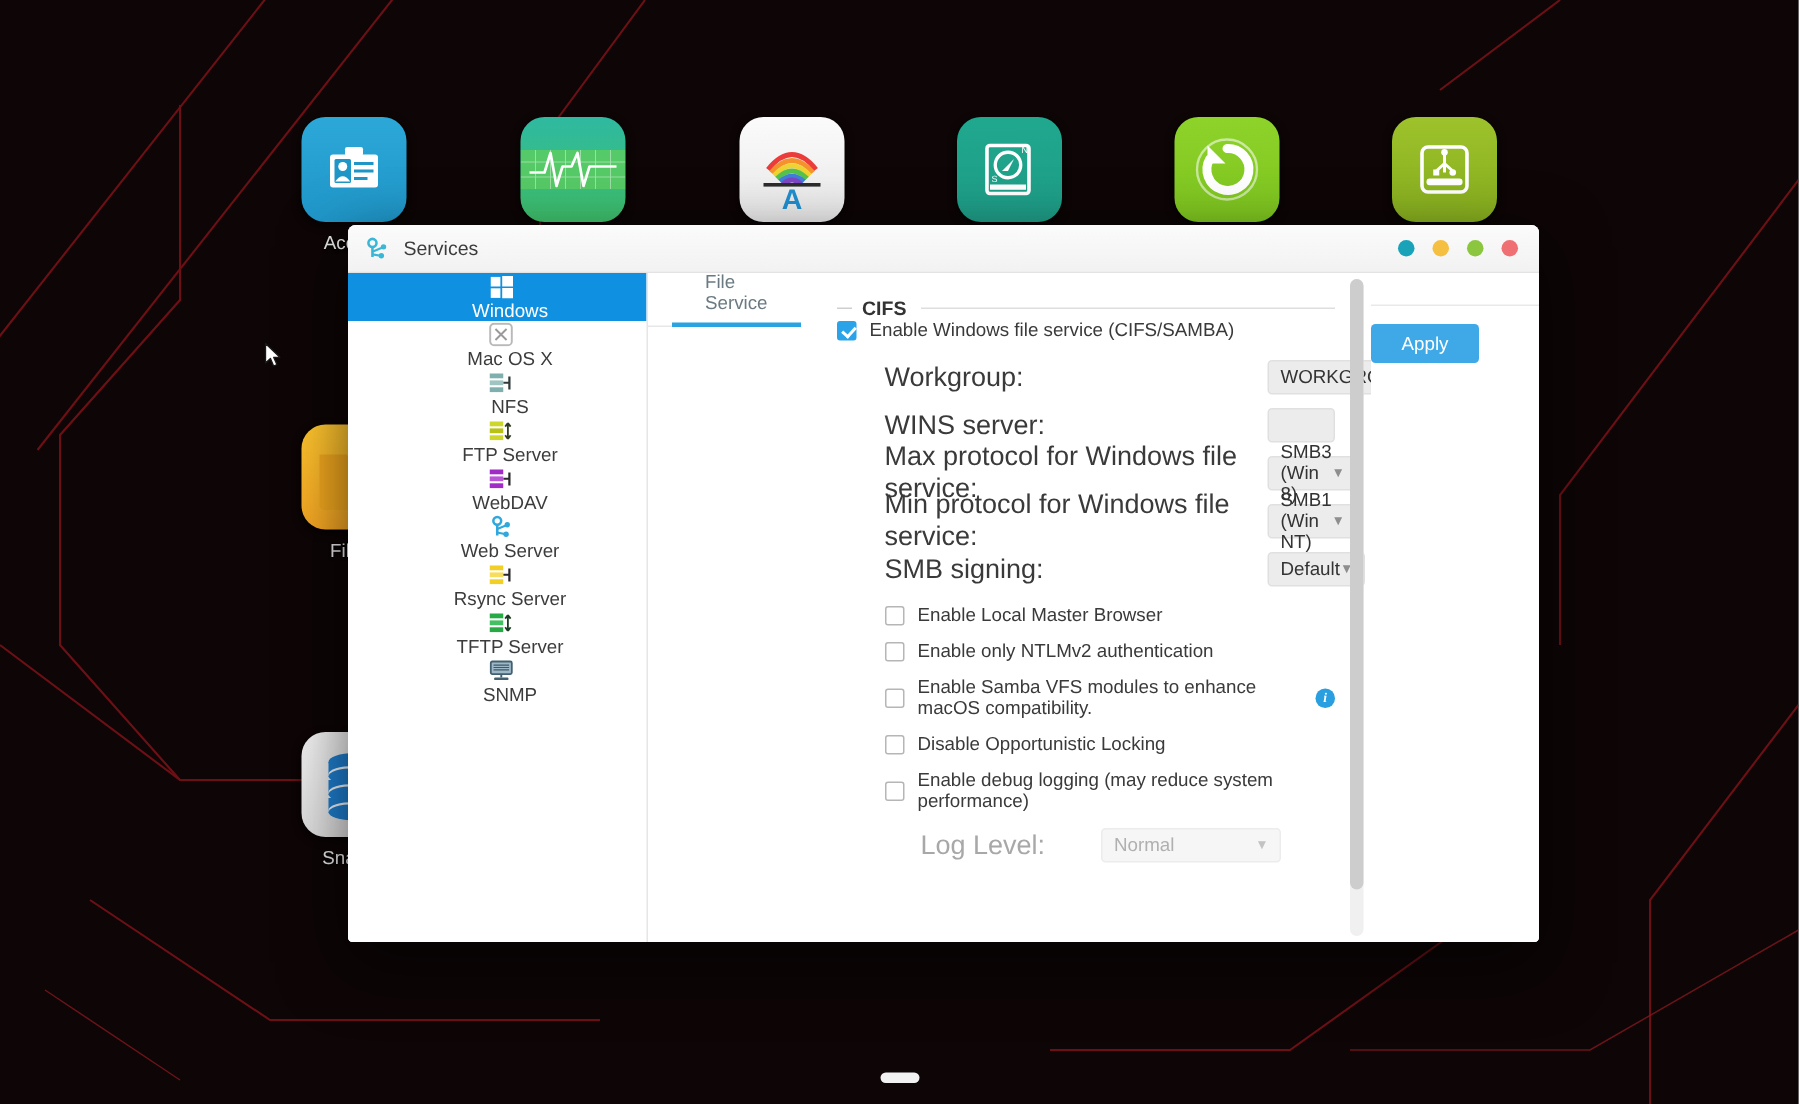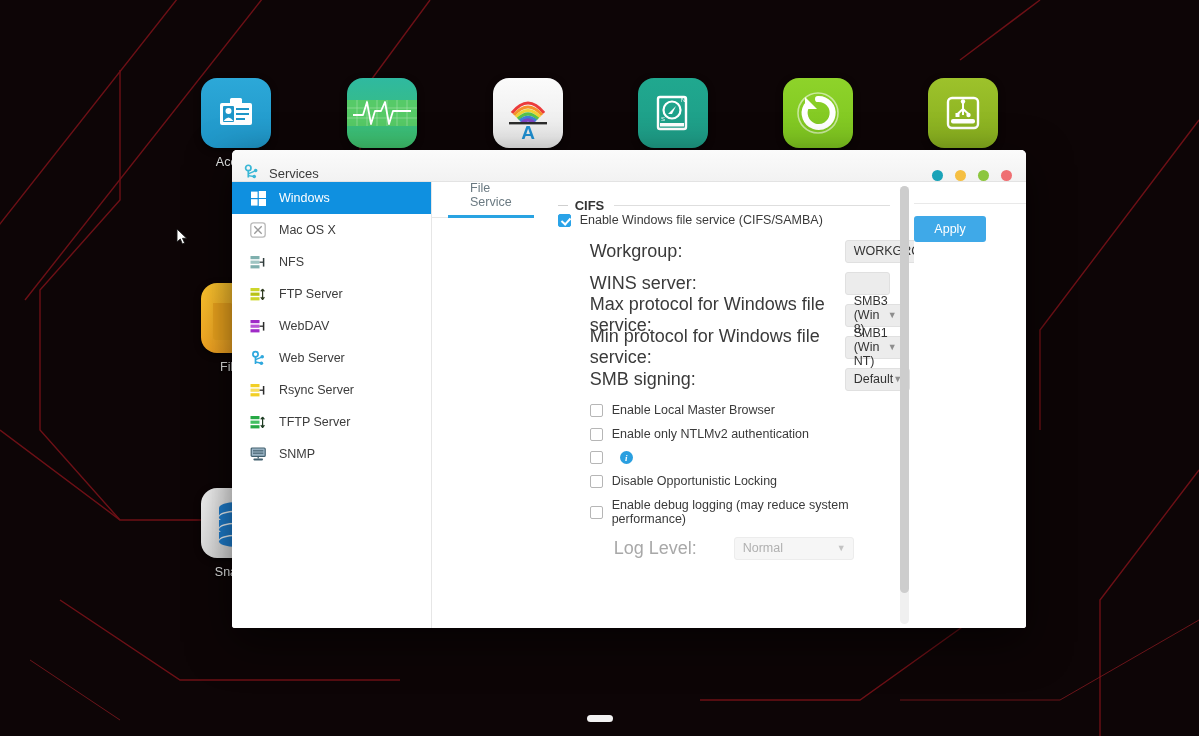--- a/index.html
+++ b/index.html
@@ -59,21 +59,21 @@
     background: #ffffff;
     border-radius: 5px 5px 3px 3px;
     box-shadow: 0 14px 44px rgba(0,0,0,.6);
     overflow: hidden;
     display: flex; flex-direction: column;
   }
   .titlebar {
     height: 32px;
     background: linear-gradient(180deg,#fbfbfb,#f2f2f2);
     border-bottom: 1px solid #e3e3e3;
-    display: flex; align-items: flex-end;
+    display: flex; align-items: center;
     padding: 0 10px;
     flex: 0 0 32px;
   }
   .title-icon { width: 18px; height: 18px; margin-right: 9px; flex: 0 0 18px; }
   .title-text { font-size: 13px; color: #3b3b3b; flex: 1; }
   .tl-dots { display: flex; gap: 12px; align-items: center; padding-right: 4px; }
   .tl { width: 11px; height: 11px; border-radius: 50%; }
 
   .win-body { flex: 1; display: flex; min-height: 0; }
 
@@ -85,20 +85,21 @@
     padding-top: 0;
     overflow: hidden;
   }
   .side-item {
     height: 32px;
     display: flex; align-items: center;
     padding-left: 17px;
     font-size: 12.5px;
     color: #3c3c3c;
     cursor: default;
+    flex-direction: column;
   }
   .side-item.active { background: #0f90e0; color: #fff; }
   .side-ico { width: 18px; height: 18px; margin-right: 12px; flex: 0 0 18px;
               display: flex; align-items: center; justify-content: center; }
 
   
   .content { flex: 1; min-width: 0; display: flex; background: #fff; }
   .tabbar {
     height: 36px; flex: 0 0 36px;
     display: flex; align-items: flex-end;
@@ -587,20 +588,21 @@
                 <span class="cb-label">Enable Local Master Browser</span>
               </div>
 
               <div class="cb-row">
                 <span class="cbx"></span>
                 <span class="cb-label">Enable only NTLMv2 authentication</span>
               </div>
 
               <div class="cb-row">
                 <span class="cbx"></span>
+                <span class="cb-label">Enable Samba VFS modules to enhance macOS compatibility.</span>
                 <span class="info-i">i</span>
               </div>
 
               <div class="cb-row">
                 <span class="cbx"></span>
                 <span class="cb-label">Disable Opportunistic Locking</span>
               </div>
 
               <div class="cb-row">
                 <span class="cbx"></span>

